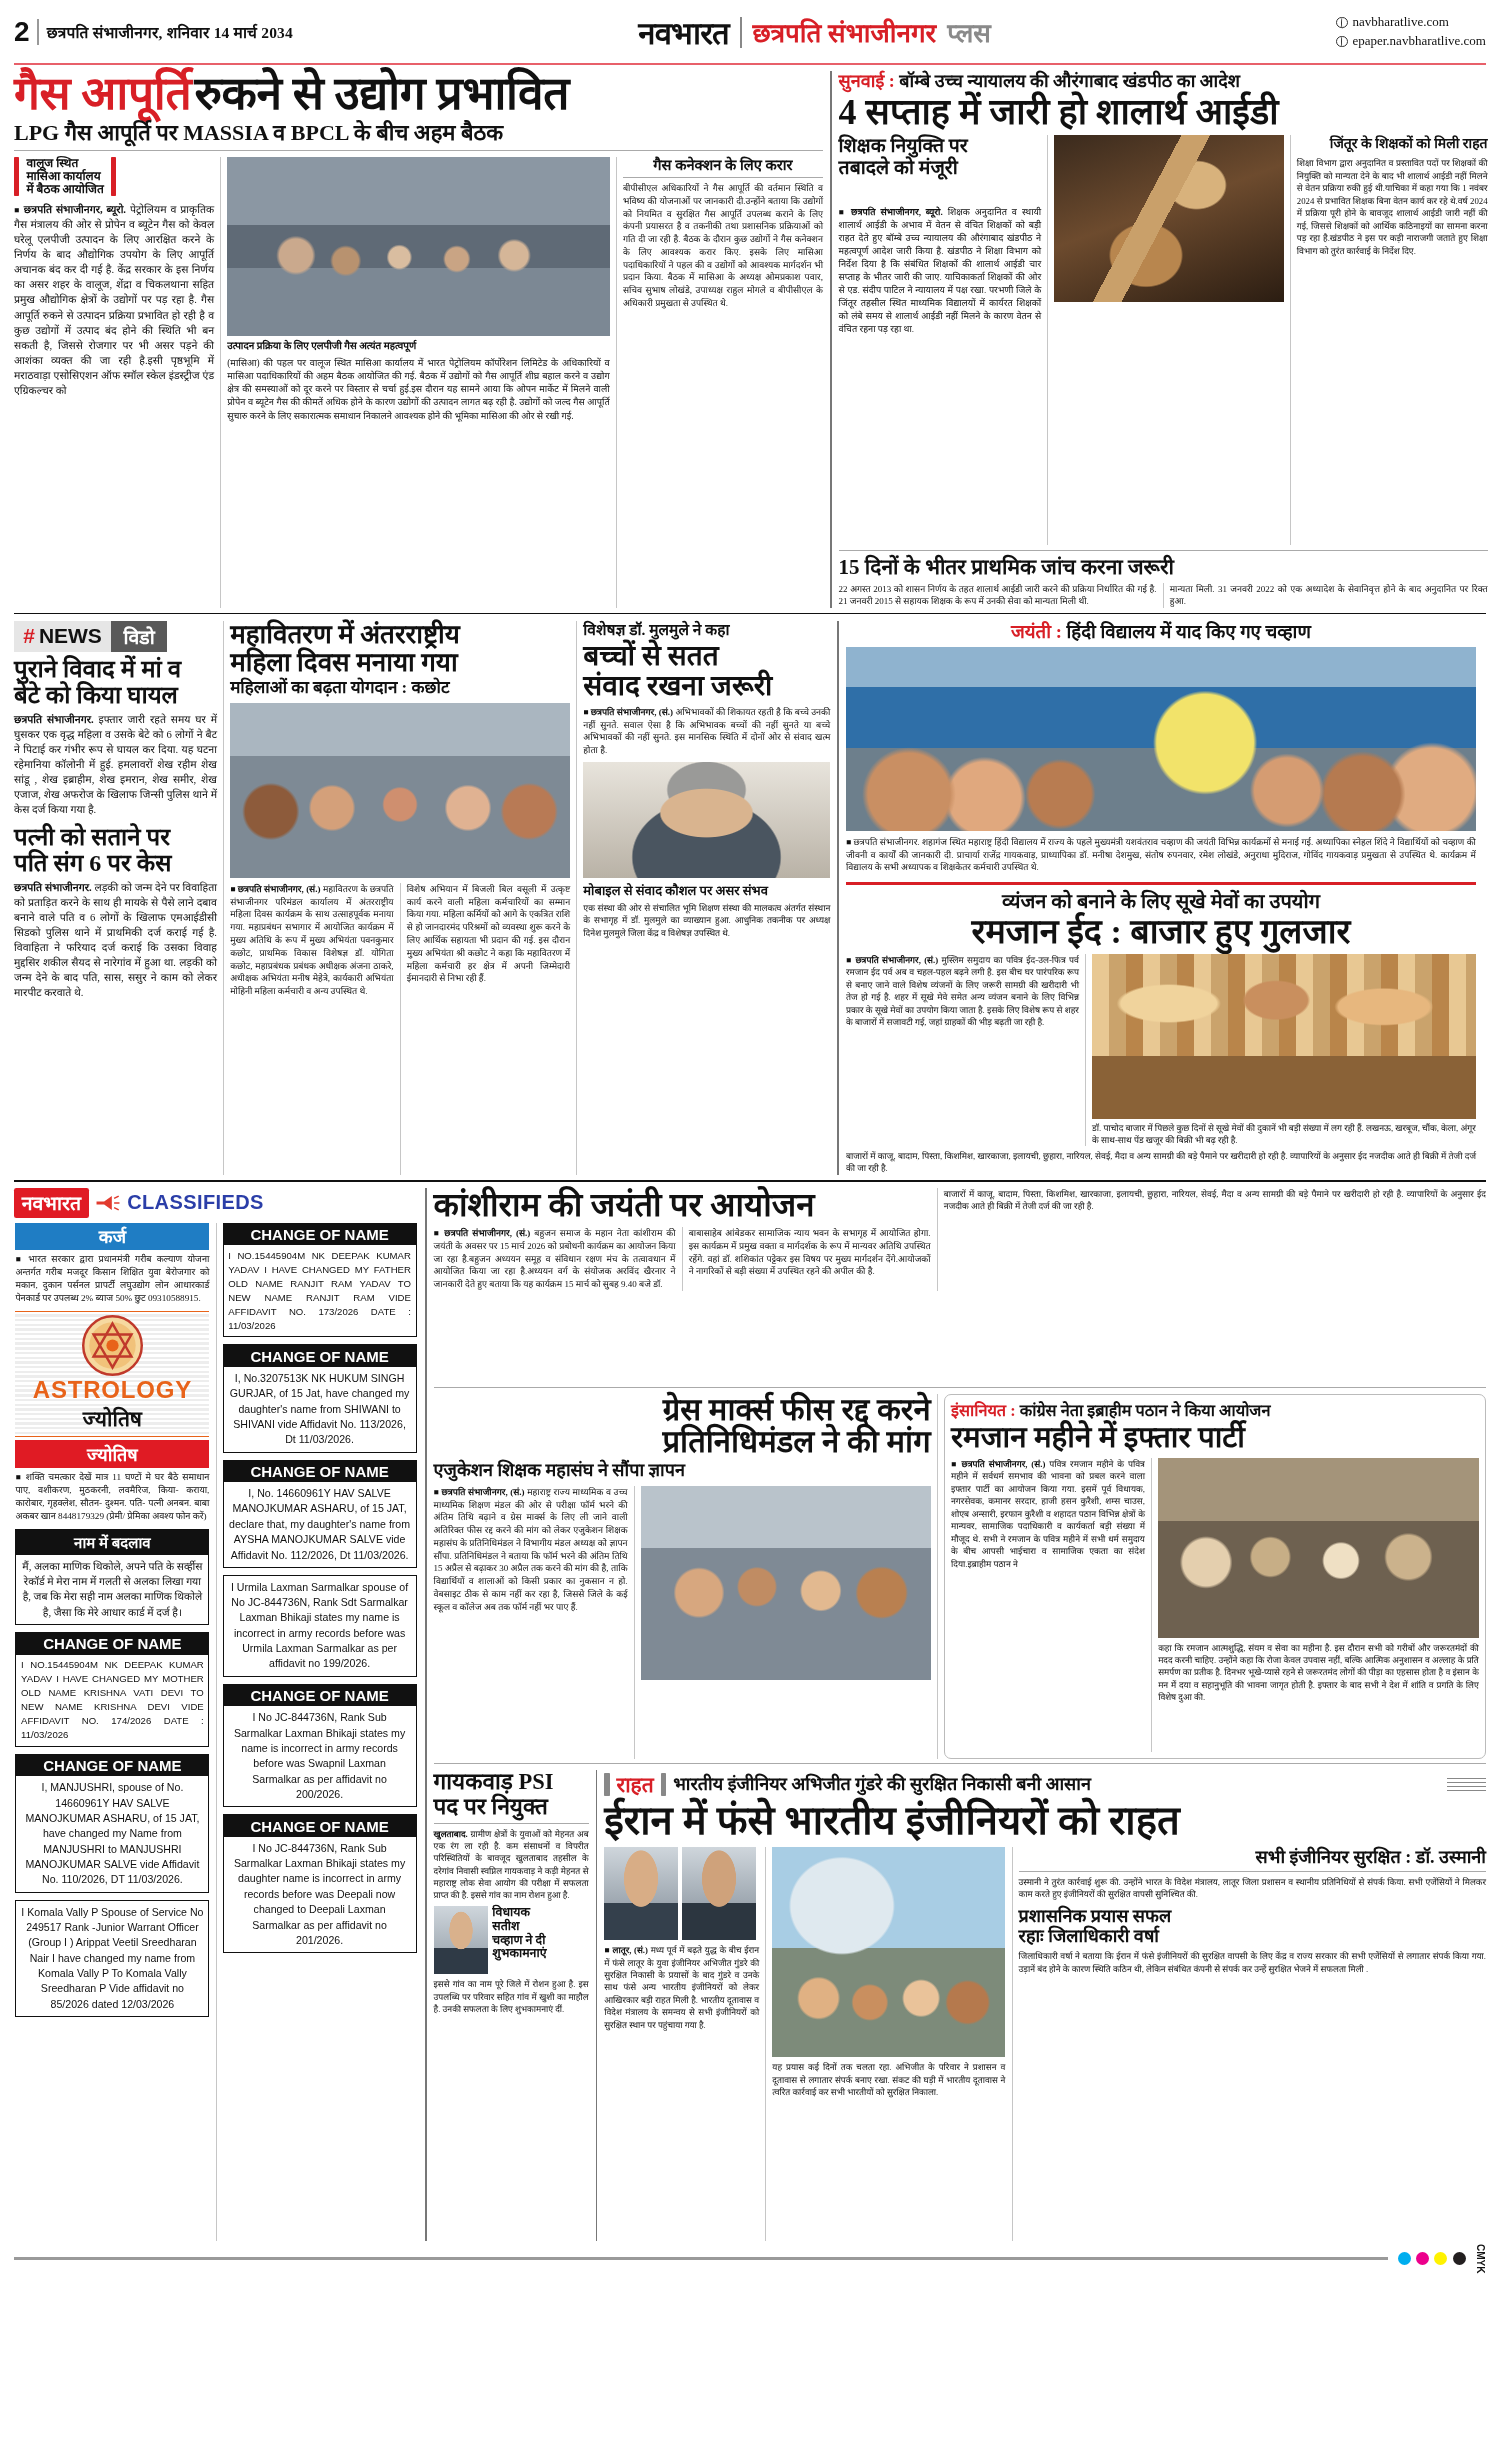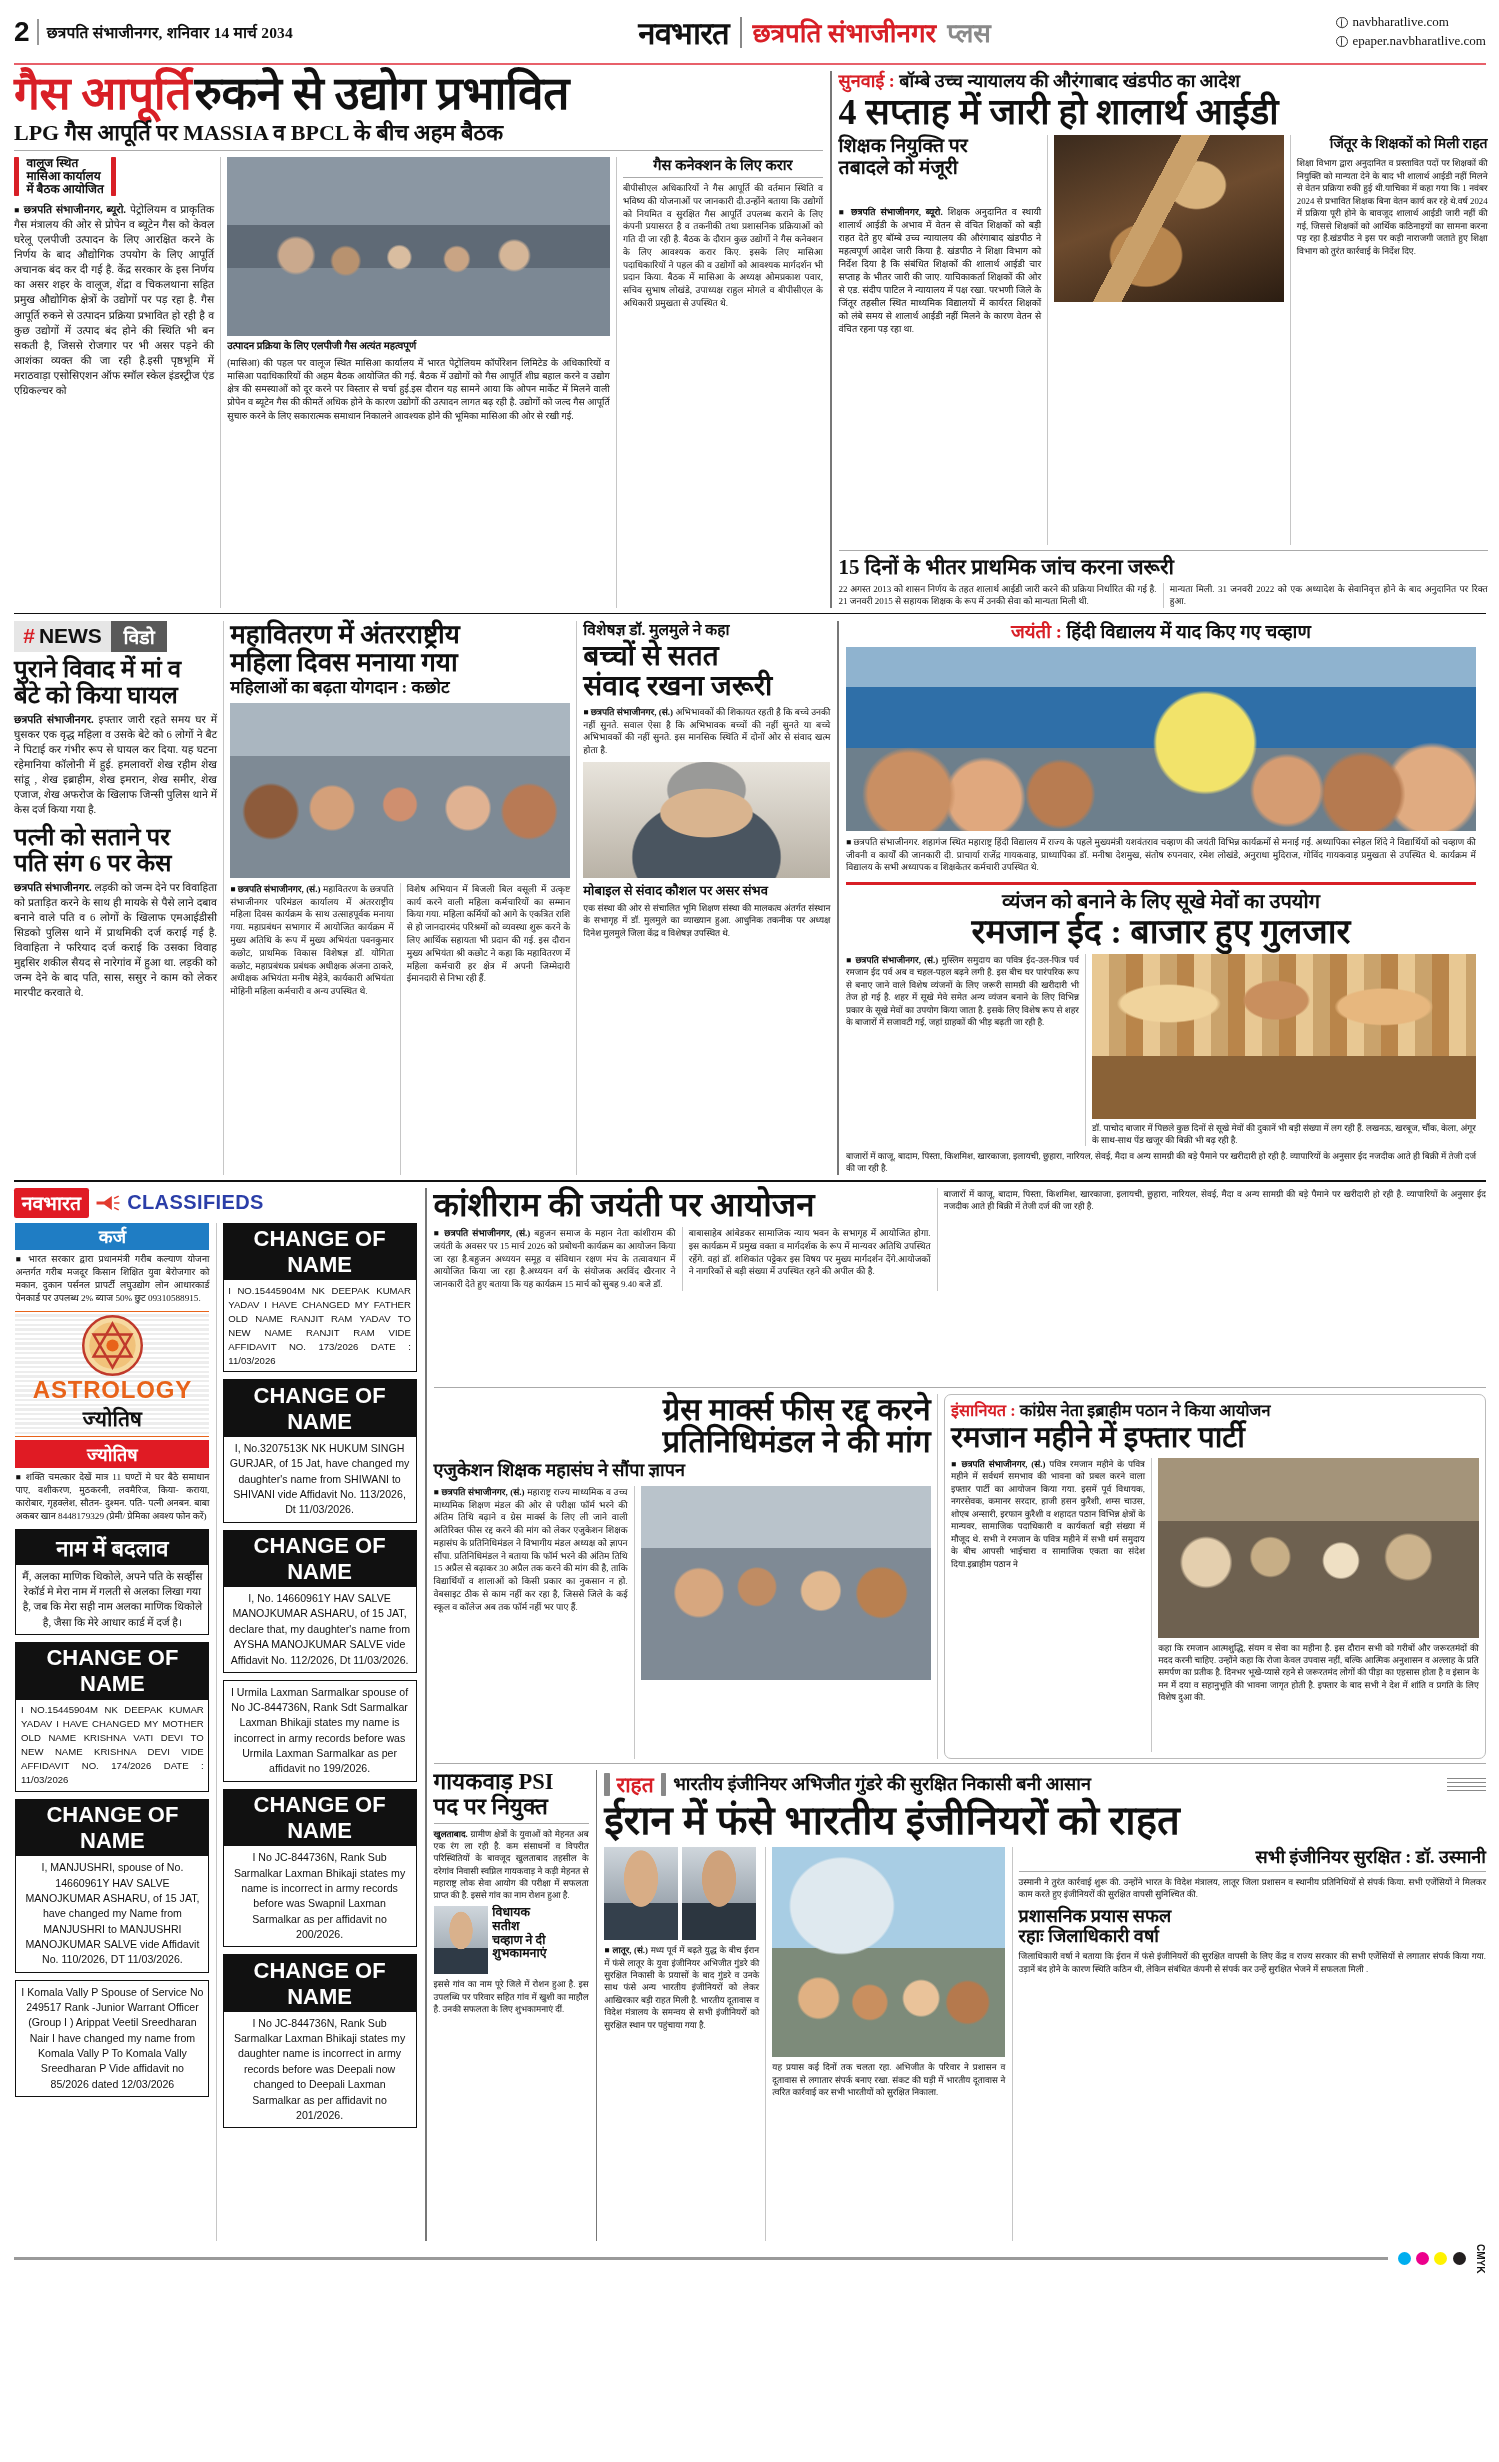--- a/index.html
+++ b/index.html
@@ -81,21 +81,21 @@
   .nb-hash { color:#d81f26; font-weight:bold; font-size:21px; font-family:"Liberation Sans",sans-serif; }
   .nb-news { font-weight:bold; font-size:21px; font-family:"Liberation Sans",sans-serif; }
   .nb-b { background:#595959; color:#fff; font-weight:bold; font-size:19.4px; padding:0 12.4px; display:flex;align-items:center; }
 
   
   .cls-head { display:flex; align-items:center; gap:6.2px; }
   .cls-nb { background:#e01b24; color:#fff; font-weight:bold; font-size:19.4px; padding:1.6px 7.8px; border-radius:2.3px; }
   .cls-word { font-family:"Liberation Sans",sans-serif; font-weight:bold; font-size:20px; letter-spacing:0.4px; }
   .blue-band { background:#1f7dc4; color:#fff; text-align:center; font-weight:bold; font-size:18px; padding:1.6px 0; }
   .red-band  { background:#e01b24; color:#fff; text-align:center; font-weight:bold; font-size:18px; padding:1.6px 0; }
-  .blk-band  { background:#111; color:#fff; text-align:center; font-weight:bold; font-size:22px; padding:2.3px 0; }
+  .blk-band  { background:#111; color:#fff; text-align:center; font-weight:bold; font-size:15px; padding:2.3px 0; }
   .con-box { border:1.6px solid #111; margin-bottom:7px; }
   .con-box .b { font-family:"Liberation Sans",sans-serif; font-size:9.6px; line-height:1.45; padding:3.9px 4.7px; text-align:justify; }
   .con-box .b.cen { text-align:center; font-size:10.6px; }
   .astro-logo { text-align:center; padding:3.1px 0; }
   .astro-word { font-family:"Liberation Sans",sans-serif; font-weight:bold; font-size:24px; color:#e8631a; letter-spacing:0.8px; }
   .astro-hi { font-weight:bold; font-size:21px; }
 
   .box-round { border:0.8px solid #bbb; border-radius:7px; padding:6.2px; }
   .grad-strip { height:3.9px; background:linear-gradient(90deg,#d81f26,#d81f26); }
 

